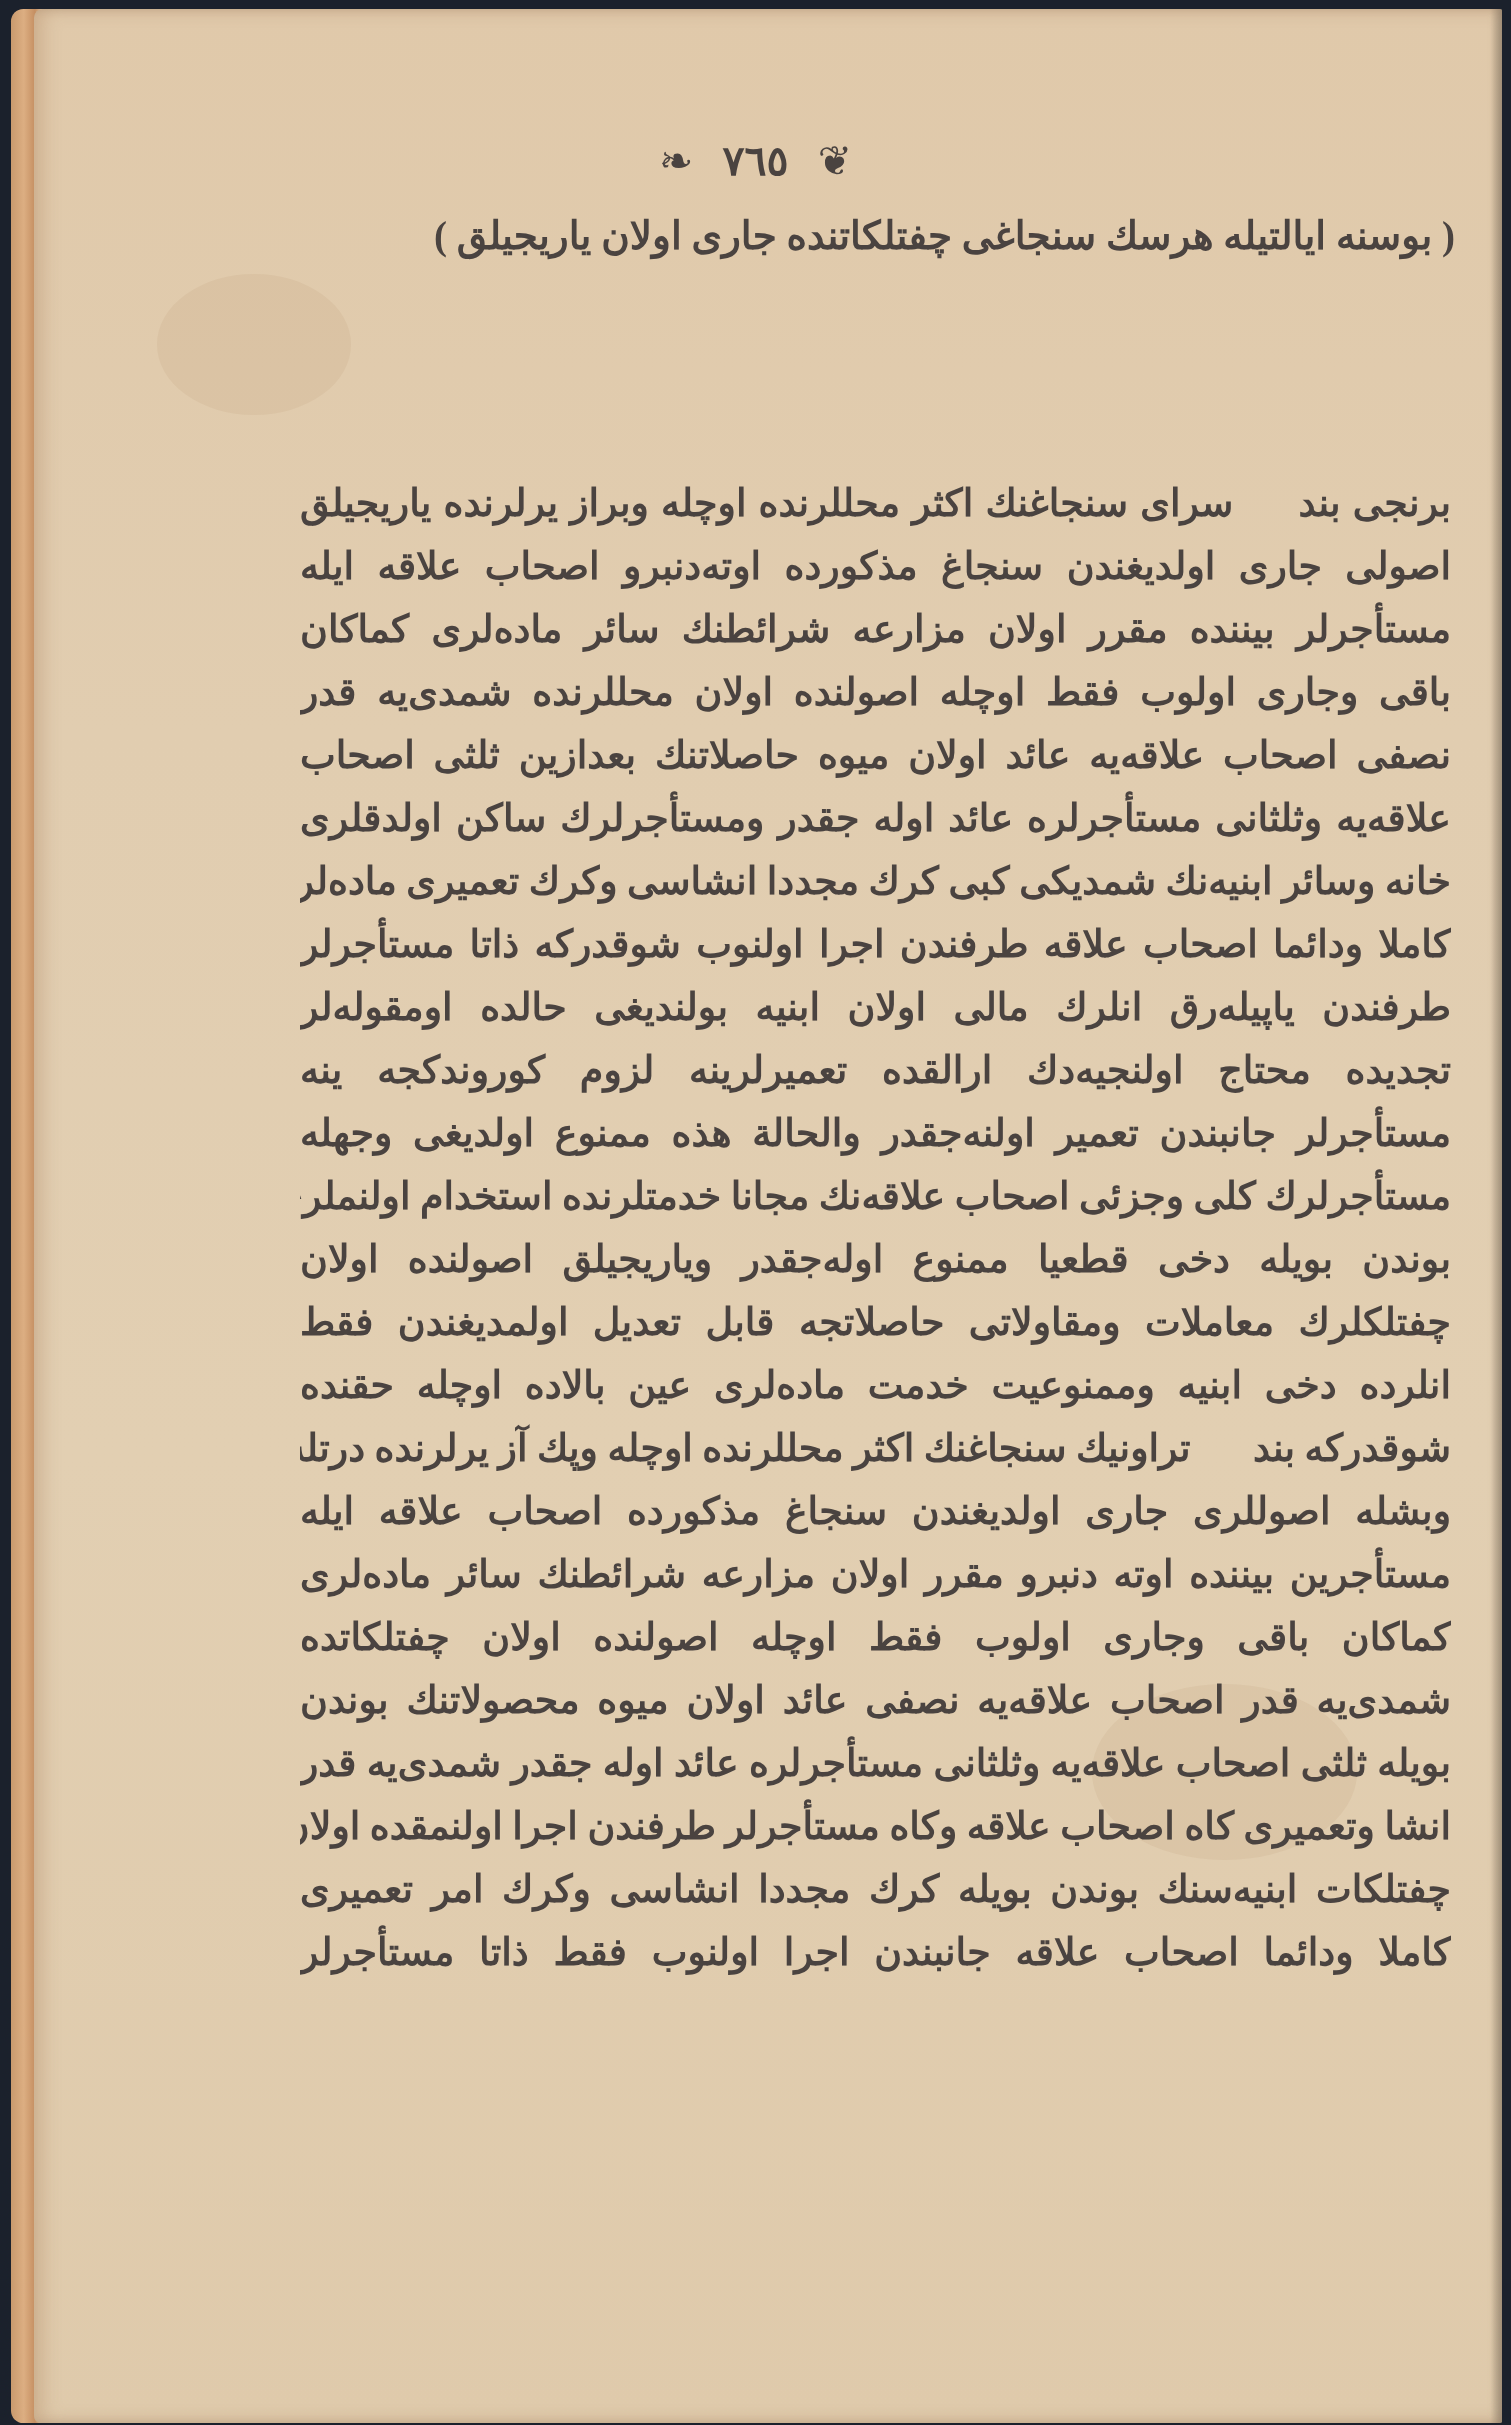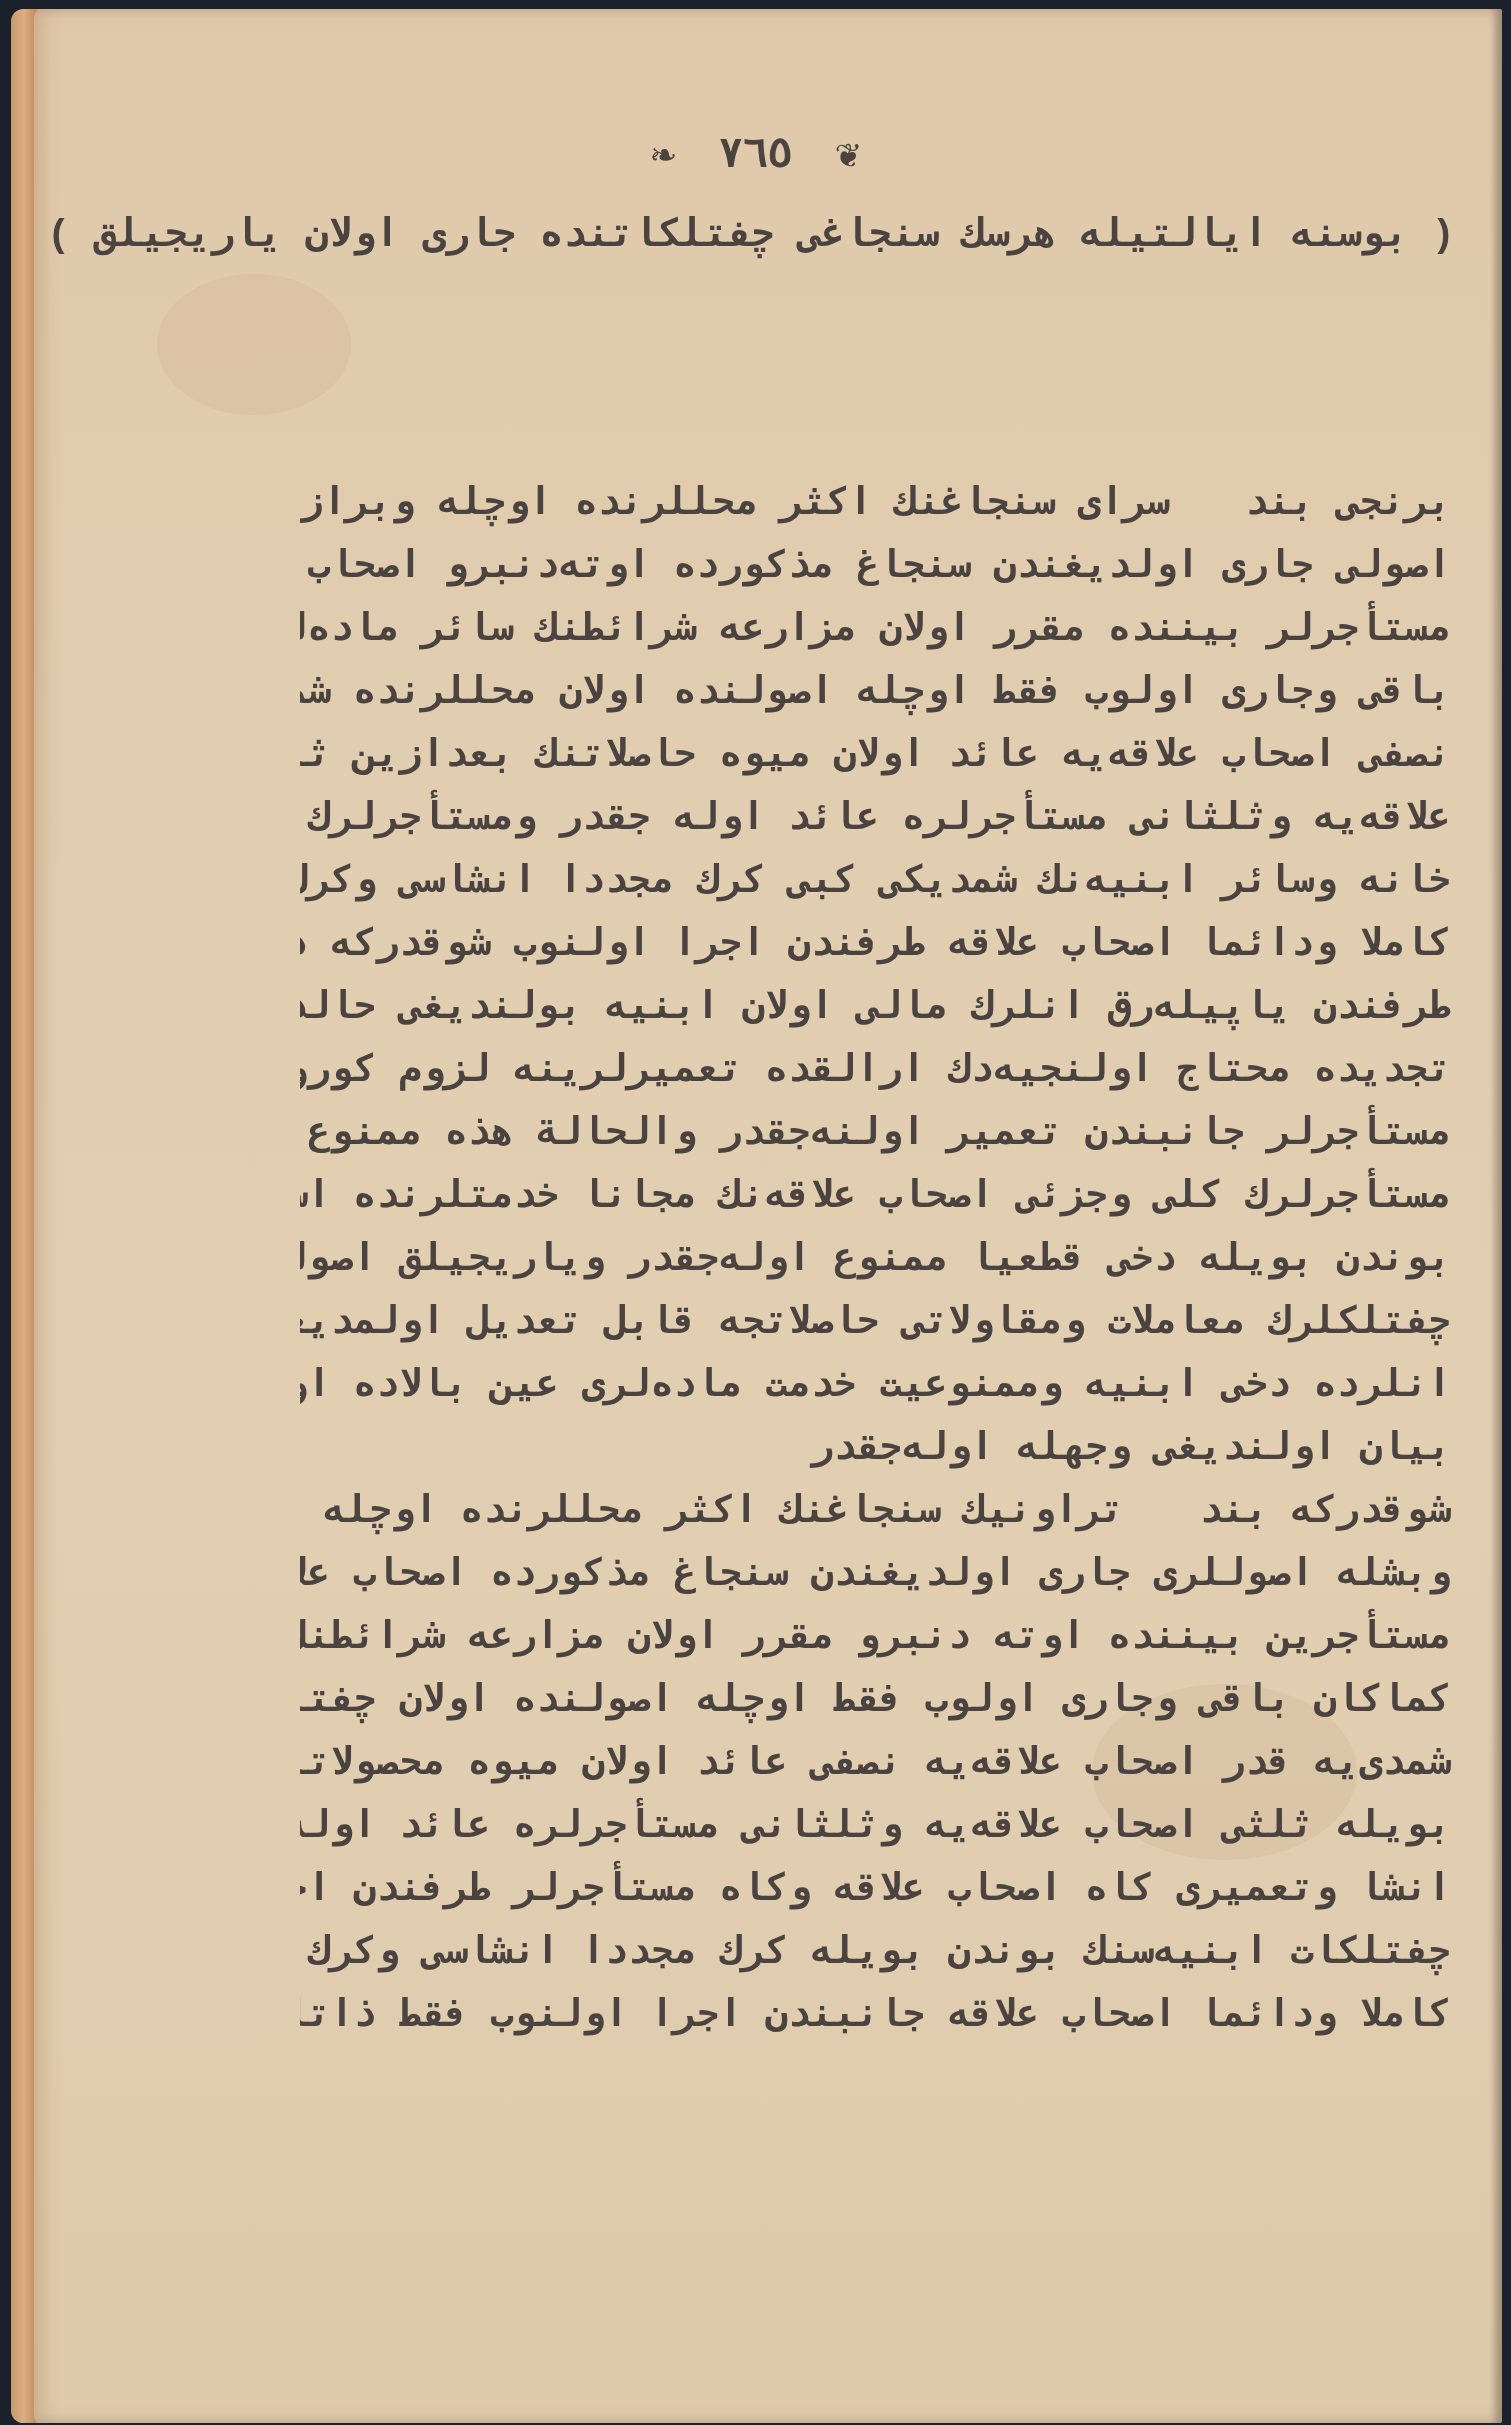--- a/index.html
+++ b/index.html
@@ -32,21 +32,21 @@
       box-shadow: inset 8.8px 0 17.6px rgba(150,100,60,0.25), inset -5.3px 0 8.8px rgba(120,100,80,0.25);
     }
     .page-right-shadow {
       position: absolute;
       right: 0; top: 0;
       width: 12.3px; height: 100%;
       background: linear-gradient(to right, rgba(0,0,0,0) 0%, rgba(90,80,70,0.35) 100%);
     }
     .ink {
       color: #4a4340;
-      font-family: Liberation Mono, monospace;
+      font-family: Liberation Serif, serif;
     }
     .page-number-row {
       position: absolute;
       left: 0; right: 0;
       top: 130px;
       text-align: center;
       font-size: 39px;
       line-height: 53px;
     }
     .ornament {
@@ -142,21 +142,20 @@
   <div class="body-line">علاقه‌یه وثلثانی مستأجرلره عائد اوله جقدر ومستأجرلرك ساكن اولدقلری</div>
   <div class="body-line">خانه وسائر ابنیه‌نك شمدیكی كبی كرك مجددا انشاسی وكرك تعمیری ماده‌لری</div>
   <div class="body-line">كاملا ودائما اصحاب علاقه طرفندن اجرا اولنوب شوقدركه ذاتا مستأجرلر</div>
   <div class="body-line">طرفندن یاپیله‌رق انلرك مالی اولان ابنیه بولندیغی حالده اومقوله‌لر</div>
   <div class="body-line">تجدیده محتاج اولنجیه‌دك ارالقده تعمیرلرینه لزوم كوروندكجه ینه</div>
   <div class="body-line">مستأجرلر جانبندن تعمیر اولنه‌جقدر والحالة هذه ممنوع اولدیغی وجهله</div>
   <div class="body-line">مستأجرلرك كلی وجزئی اصحاب علاقه‌نك مجانا خدمتلرنده استخدام اولنملری</div>
   <div class="body-line">بوندن بویله دخی قطعیا ممنوع اوله‌جقدر ویاریجیلق اصولنده اولان</div>
   <div class="body-line">چفتلكلرك معاملات ومقاولاتی حاصلاتجه قابل تعدیل اولمدیغندن فقط</div>
   <div class="body-line">انلرده دخی ابنیه وممنوعیت خدمت ماده‌لری عین بالاده اوچله حقنده</div>
-  <div class="body-line short">بیان اولندیغی وجهله اوله‌جقدر</div>
 
   <div class="body-line">
     <span class="article-label">شوقدركه بند</span>
     <span>تراونیك سنجاغنك اكثر محللرنده اوچله وپك آز یرلرنده درتله</span>
   </div>
   <div class="body-line">وبشله اصوللری جاری اولدیغندن سنجاغ مذكورده اصحاب علاقه ایله</div>
   <div class="body-line">مستأجرین بیننده اوته دنبرو مقرر اولان مزارعه شرائطنك سائر ماده‌لری</div>
   <div class="body-line">كماكان باقی وجاری اولوب فقط اوچله اصولنده اولان چفتلكاتده</div>
   <div class="body-line">شمدی‌یه قدر اصحاب علاقه‌یه نصفی عائد اولان میوه محصولاتنك بوندن</div>
   <div class="body-line">بویله ثلثی اصحاب علاقه‌یه وثلثانی مستأجرلره عائد اوله جقدر شمدی‌یه قدر</div>

